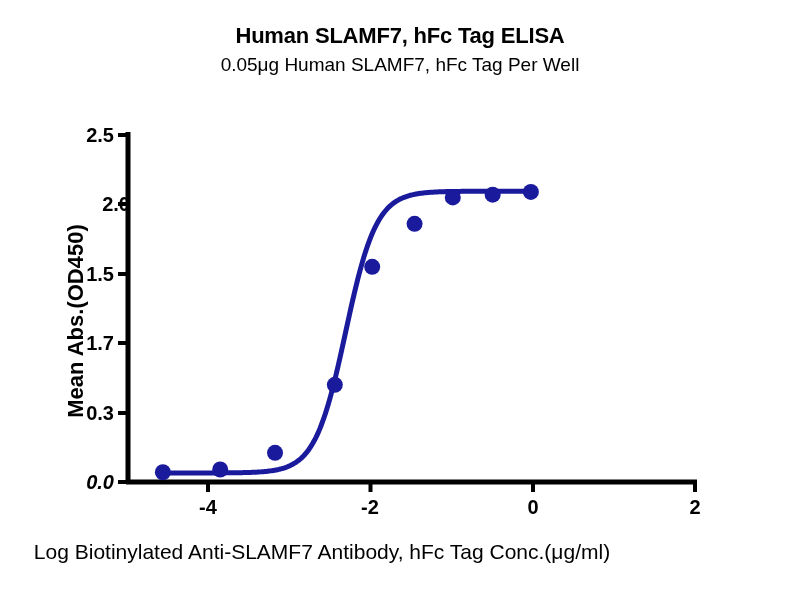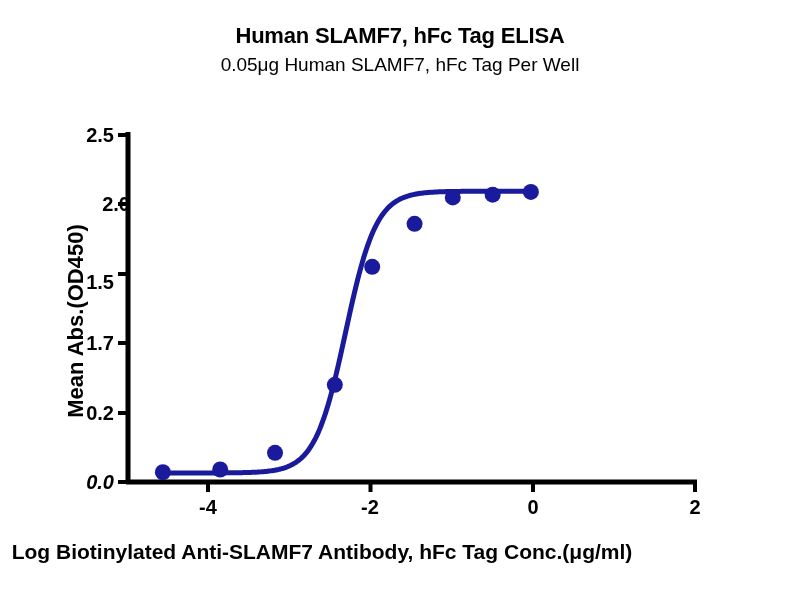--- a/index.html
+++ b/index.html
@@ -67,21 +67,21 @@
     white-space: nowrap;
   }
 
   .xlabel {
     position: absolute;
     left: 0;
     top: 540px;
     width: 644px;
     text-align: center;
     font-size: 21px;
-    font-weight: bold;
+    font-weight: normal;
     white-space: nowrap;
   }
 
   .ytick-label {
     position: absolute;
     width: 62px;
     text-align: right;
     font-size: 20px;
     font-weight: bold;
     line-height: 20px;
@@ -114,23 +114,23 @@
     <div class="chart-subtitle">0.05μg Human SLAMF7, hFc Tag Per Well</div>
   </div>
 
   <div class="plot-area">
 
     <div class="ylabel">Mean Abs.(OD450)</div>
     <div class="xlabel">Log Biotinylated Anti-SLAMF7 Antibody, hFc Tag Conc.(μg/ml)</div>
 
     <div class="ytick-label" style="left:52px; top:125px;">2.5</div>
     <div class="ytick-label" style="left:68px; top:194px;">2.0</div>
-    <div class="ytick-label" style="left:52px; top:264px;margin-top:8px;">1.5</div>
+    <div class="ytick-label" style="left:52px; top:264px;">1.5</div>
     <div class="ytick-label" style="left:52px; top:333px;">1.7</div>
-    <div class="ytick-label" style="left:52px; top:403px;">0.2</div>
+    <div class="ytick-label" style="left:52px; top:403px;">0.3</div>
     <div class="ytick-label" style="left:52px; top:472px;font-style:italic;">0.0</div>
 
     <div class="xtick-label" style="left:178px; top:497px;">-4</div>
     <div class="xtick-label" style="left:340px; top:497px;">-2</div>
     <div class="xtick-label" style="left:503px; top:497px;">0</div>
     <div class="xtick-label" style="left:665px; top:497px;">2</div>
 
     <svg class="canvas" viewBox="0 0 800 600">
       <g>
         <line x1="128" y1="132" x2="128" y2="482" stroke="#000000" stroke-width="5"></line>

